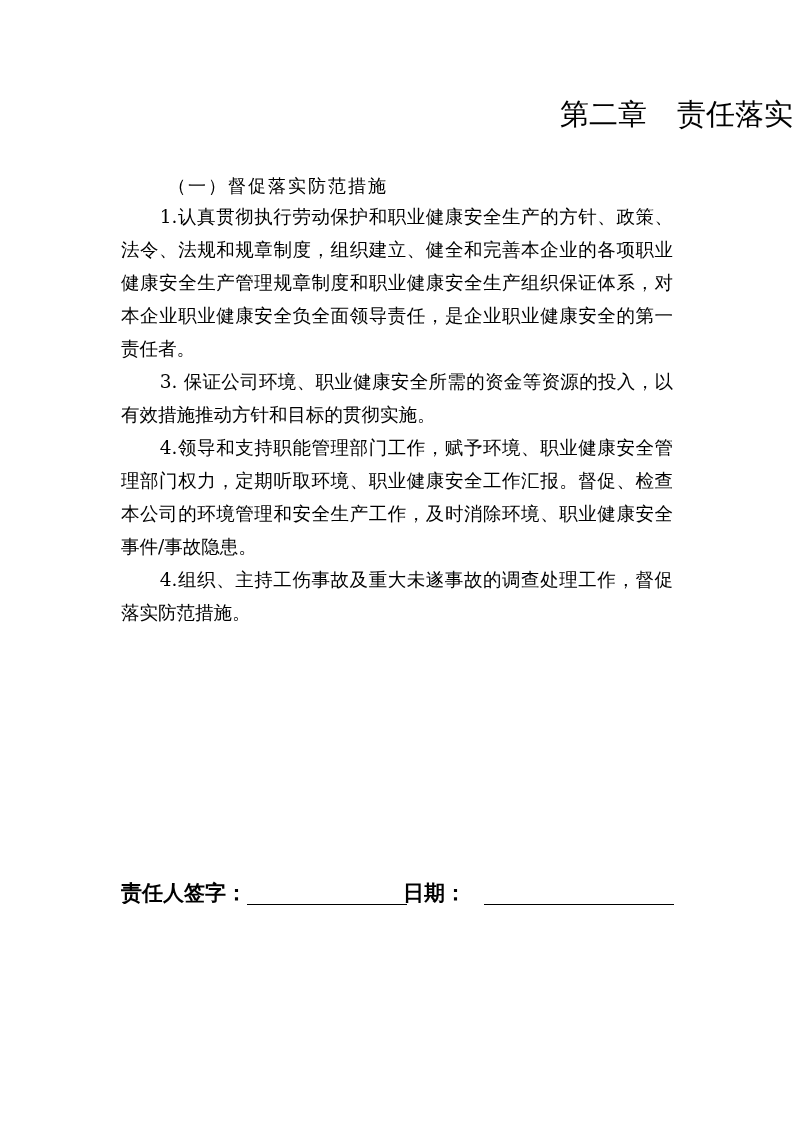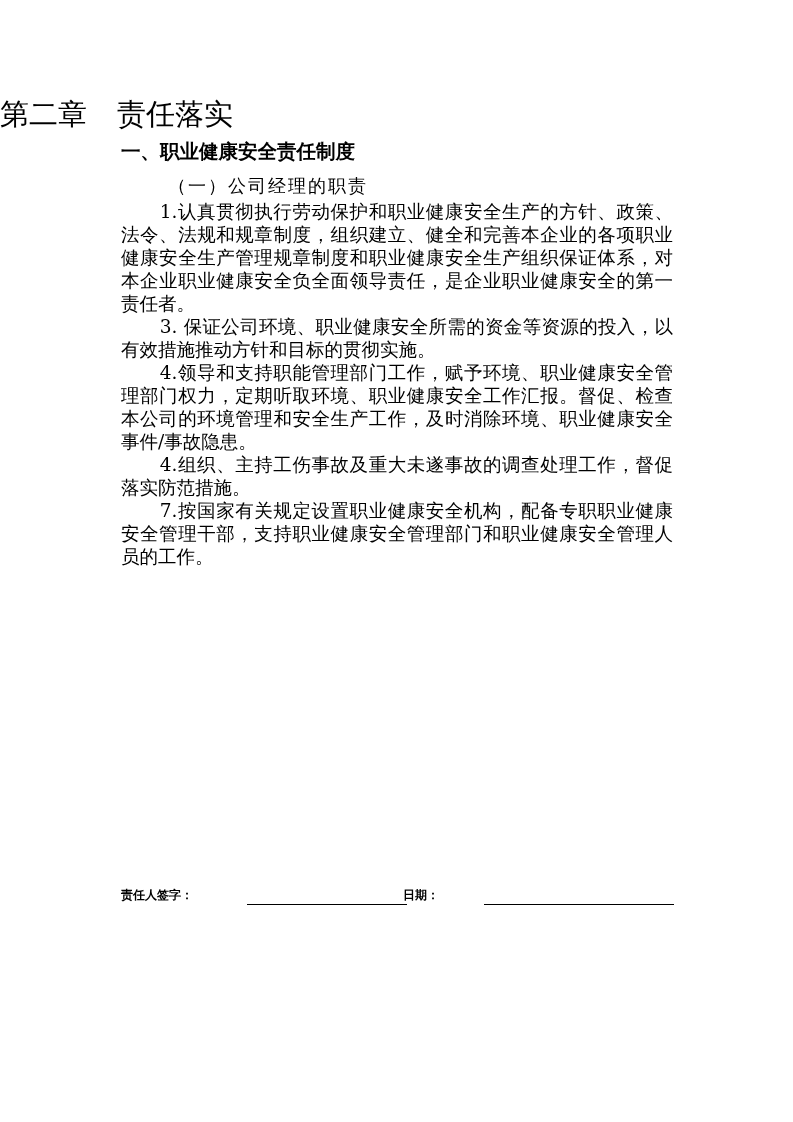--- a/index.html
+++ b/index.html
@@ -1,49 +1,47 @@
 <!DOCTYPE html>
 <html><head>
 <meta charset="utf-8">
 <style>
   html, body { margin: 0; padding: 0; background: #ffffff; }
   body { width: 793px; height: 1122px; position: relative; overflow: hidden;
          font-family: "DejaVu Serif", serif; color: #000; }
   .page { position: absolute; left: 0; top: 0; width: 793px; height: 1122px; }
-  .title { position: absolute; top: 94px; left: 0; width: 793px; text-align: left;
+  .title { position: absolute; top: 94px; left: 0; width: 793px; text-align: right;
            font-family: "DejaVu Sans", sans-serif; font-size: 29px; line-height: 40px; }
   .title .gap { display: inline-block; width: 30px; }
   .section { position: absolute; left: 121px; top: 138px; font-family: "DejaVu Sans", sans-serif;
              font-weight: bold; font-size: 19.5px; line-height: 28px; }
   .sub { position: absolute; left: 168px; top: 172px; font-size: 18px; line-height: 28px; letter-spacing: 2px; }
   .body { position: absolute; left: 121px; top: 200px; width: 552px; font-size: 18.5px;
-          line-height: 23px; text-align: justify; text-align-last: left; }
+          line-height: 33px; text-align: justify; text-align-last: left; }
   .body p { margin: 0; text-indent: 2.1em; }
   .sig { position: absolute; left: 121px; top: 880px; width: 560px; height: 30px;
-         font-family: Liberation Sans, sans-serif; font-weight: bold; font-size: 12px; }
+         font-family: Liberation Mono, monospace; font-weight: bold; font-size: 21px; }
   .sig span { position: absolute; top: 0; line-height: 30px; }
   .line { position: absolute; top: 24px; border-bottom: 1.2px solid #000; height: 0; }
 </style>
 </head>
 <body>
 
 <div class="page">
   <div class="title">
     <span>第二章</span><span class="gap"></span><span>责任落实</span>
   </div>
 
-  <div class="section">一、职业健康安全责任制度</div>
-  <div class="sub">（一）公司经理的职责</div>
+  <div class="sub">（一）督促落实防范措施</div>
 
   <div class="body">
     <p>1.认真贯彻执行劳动保护和职业健康安全生产的方针、政策、法令、法规和规章制度，组织建立、健全和完善本企业的各项职业健康安全生产管理规章制度和职业健康安全生产组织保证体系，对本企业职业健康安全负全面领导责任，是企业职业健康安全的第一责任者。</p>
     <p>3. 保证公司环境、职业健康安全所需的资金等资源的投入，以有效措施推动方针和目标的贯彻实施。</p>
     <p>4.领导和支持职能管理部门工作，赋予环境、职业健康安全管理部门权力，定期听取环境、职业健康安全工作汇报。督促、检查本公司的环境管理和安全生产工作，及时消除环境、职业健康安全事件/事故隐患。</p>
     <p>4.组织、主持工伤事故及重大未遂事故的调查处理工作，督促落实防范措施。</p>
-    <p>7.按国家有关规定设置职业健康安全机构，配备专职职业健康安全管理干部，支持职业健康安全管理部门和职业健康安全管理人员的工作。</p>
   </div>
 
   <div class="sig">
     <span style="left:0">责任人签字：</span>
     <div class="line" style="left:126px; width:160px;"></div>
     <span style="left:282px">日期：</span>
     <div class="line" style="left:363px; width:190px;"></div>
   </div>
 </div>
 

